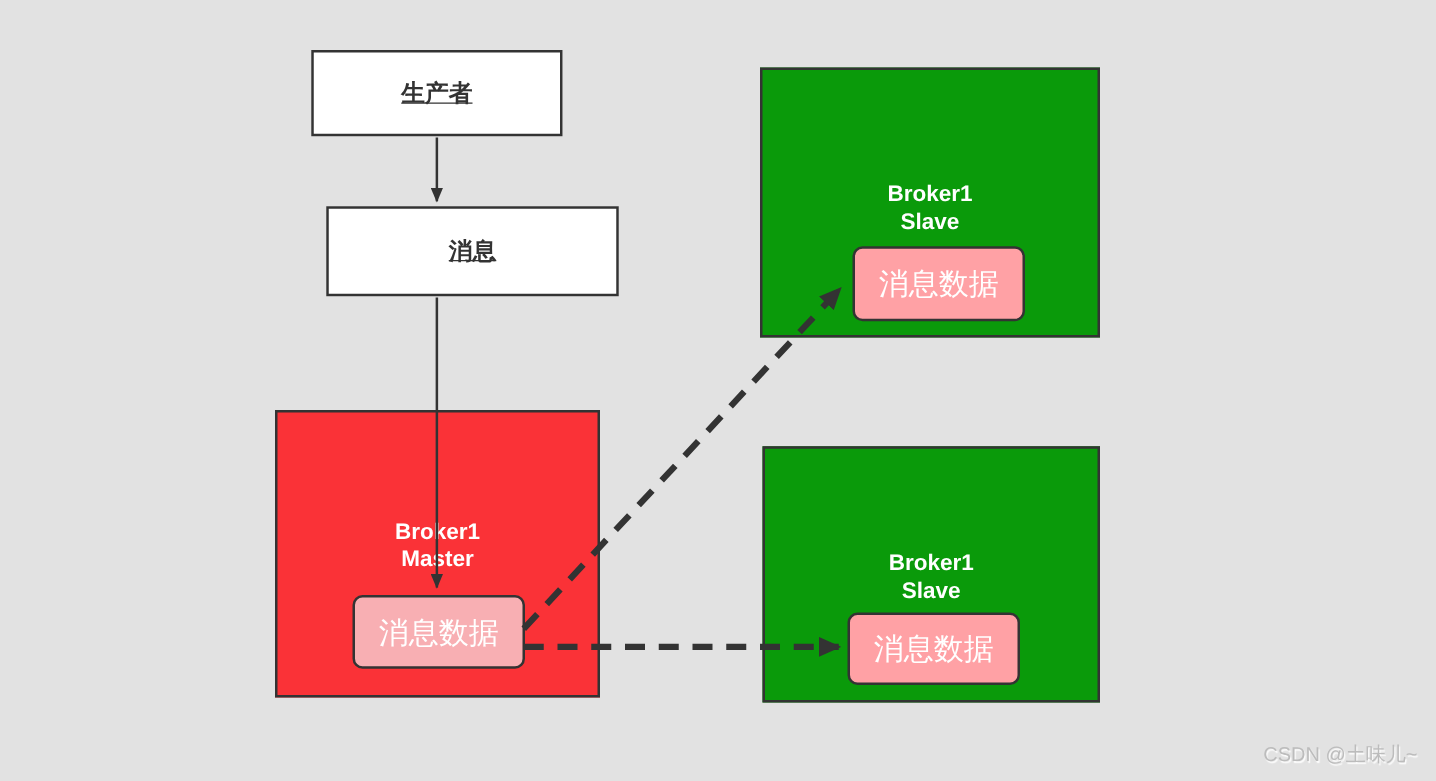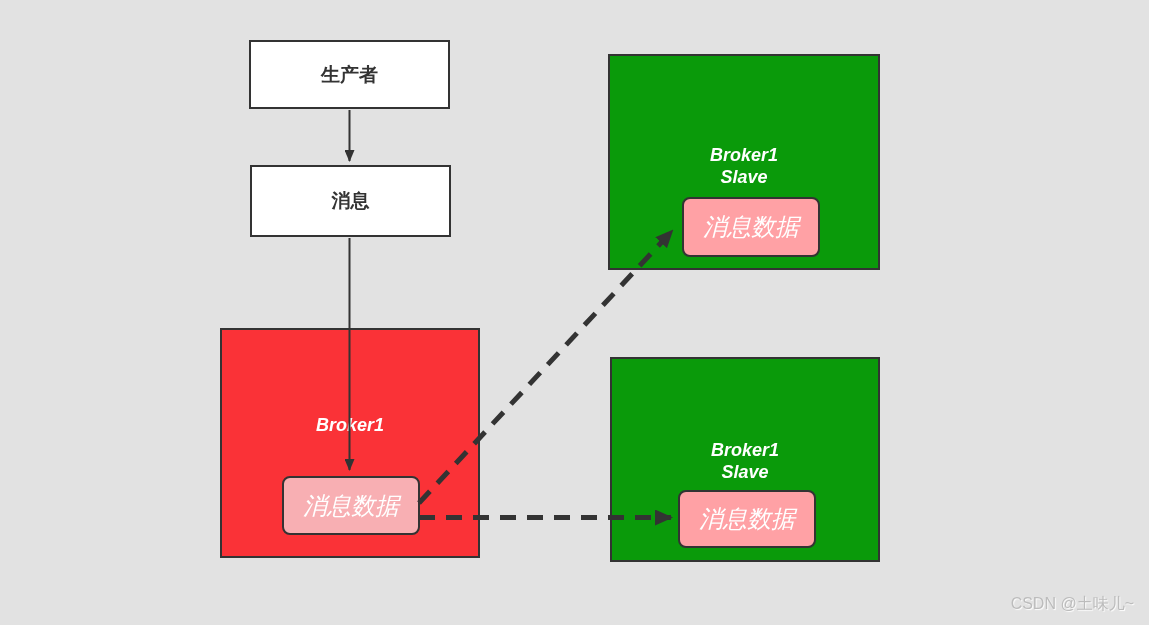--- a/index.html
+++ b/index.html
@@ -23,25 +23,26 @@
   }
   .white-box {
     background: #ffffff;
     display: flex;
     align-items: center;
     justify-content: center;
     font-size: 19px;
     font-weight: bold;
     color: #333333;
     z-index: 1;
+    text-decoration: underline;
   }
   .producer { left: 249px; top: 40px; width: 201px; height: 69px; }
-  .message  { left: 250px; top: 165px; width: 201px; height: 72px; }
+  .message  { left: 261px; top: 165px; width: 234px; height: 72px; }
 
-  .broker { z-index: 1; font-style: italic; }
+  .broker { z-index: 1; }
   .master {
     left: 220px; top: 328px; width: 260px; height: 230px;
     background: #fa3237;
   }
   .slave1 {
     left: 608px; top: 54px; width: 272px; height: 216px;
     background: #0a9a0a;
   }
   .slave2 {
     left: 610px; top: 357px; width: 270px; height: 205px;
@@ -126,20 +127,21 @@
     <span>生产者</span>
   </div>
 
   <div class="box white-box message">
     <span>消息</span>
   </div>
 
   <div class="box broker master">
     <div class="broker-title">
       <span class="line">Broker1</span>
+      <span class="line">Master</span>
     </div>
     <div class="data-box master-data">
       <span>消息数据</span>
     </div>
   </div>
 
   <div class="box broker slave1">
     <div class="broker-title">
       <span class="line">Broker1</span>
       <span class="line">Slave</span>

